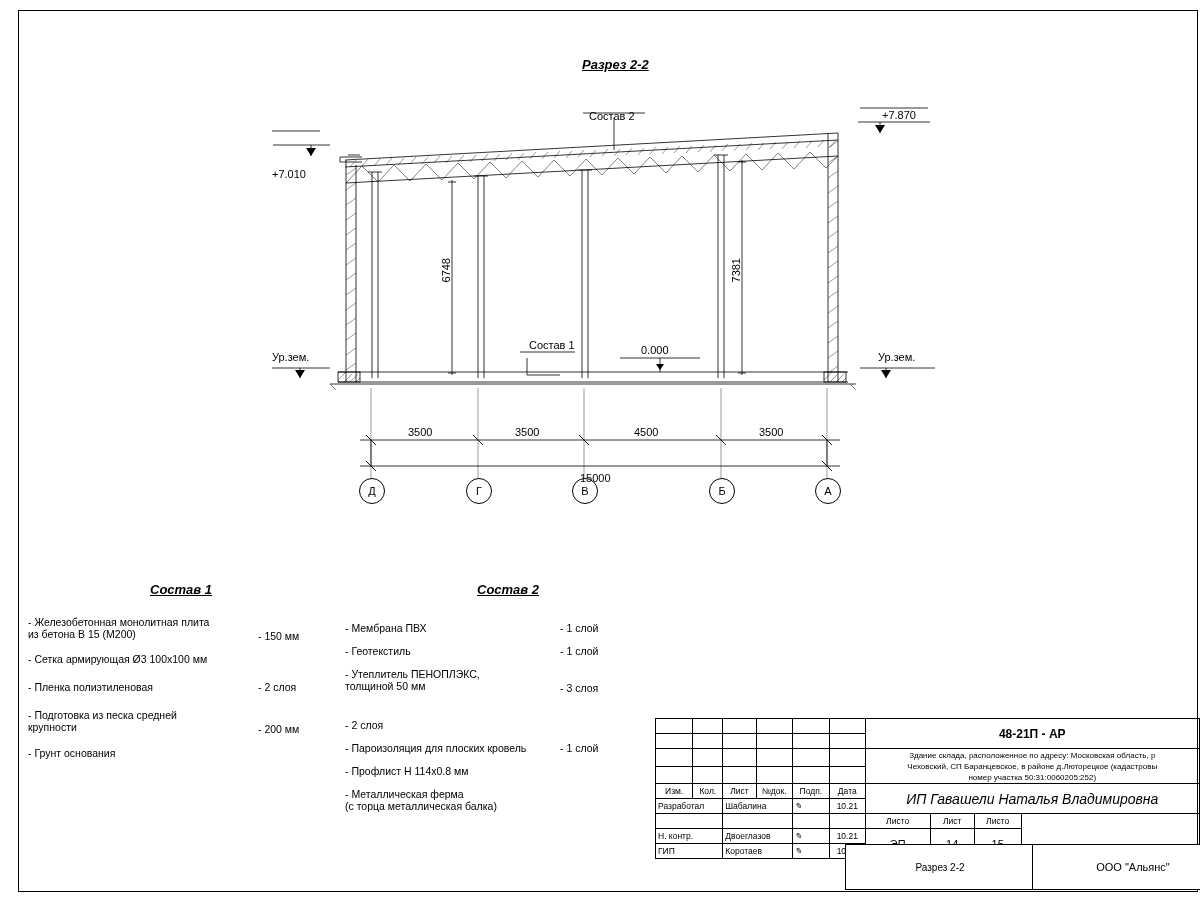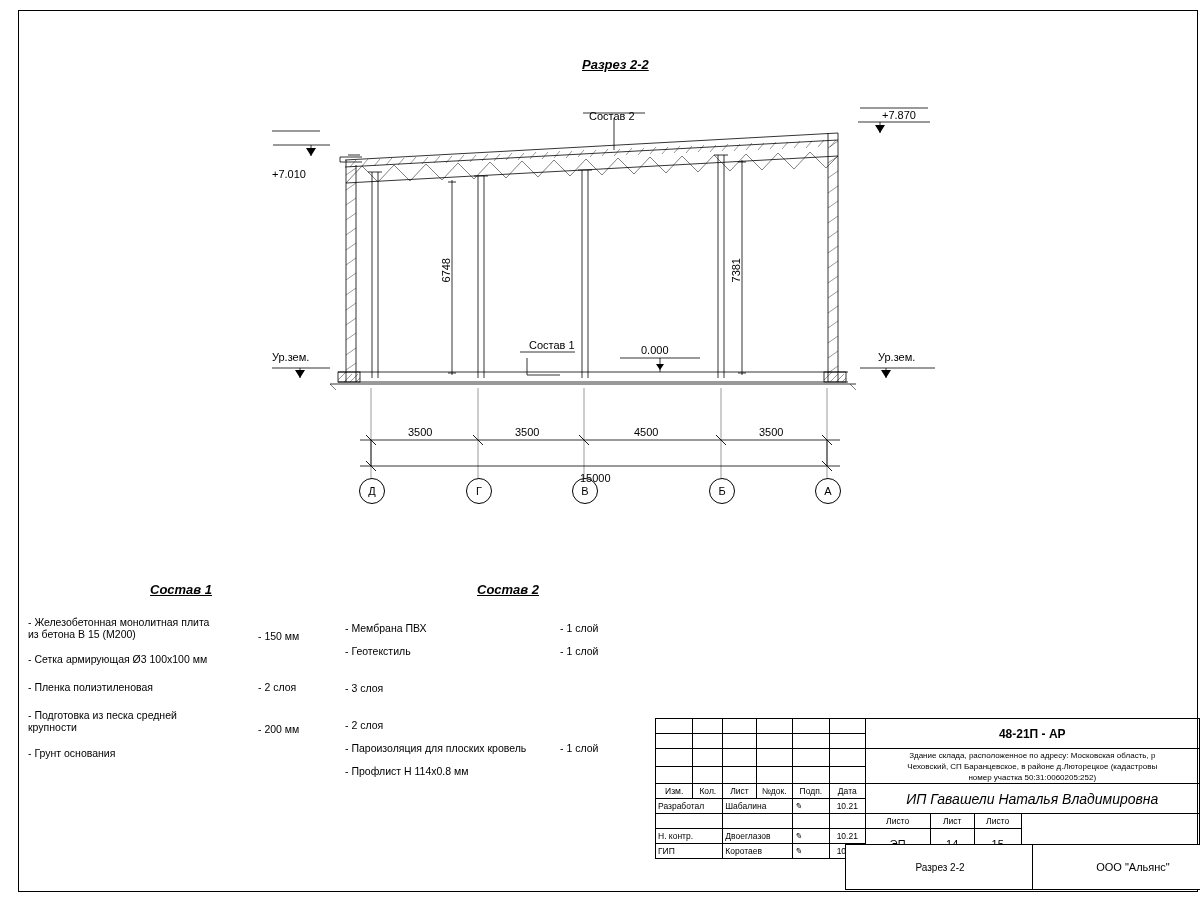--- a/index.html
+++ b/index.html
@@ -314,31 +314,38 @@
   <div class="abs s2" style="left:345px;top:622px;width:320px;">
     <div class="specrow">
         <div class="nm" style="white-space:pre-line;">- Мембрана ПВХ</div>
         <div class="qt">- 1 слой</div>
       </div>
     <div class="specrow" style="margin-top:9px;">
         <div class="nm" style="white-space:pre-line;">- Геотекстиль</div>
         <div class="qt">- 1 слой</div>
       </div>
     <div class="specrow" style="margin-top:8px;">
+        <div class="nm" style="white-space:pre-line;">- Утеплитель ПЕНОПЛЭКС,
+  толщиной 50 мм</div>
         <div class="qt" style="padding-top:14px;">- 3 слоя</div>
       </div>
     <div class="specrow" style="margin-top:6px;">
         <div class="qt" style="padding-top:14px;">- 2 слоя</div>
       </div>
     <div class="specrow" style="margin-top:6px;">
         <div class="nm" style="white-space:pre-line;">- Пароизоляция для плоских кровель</div>
         <div class="qt">- 1 слой</div>
       </div>
     <div class="specrow" style="margin-top:8px;">
         <div class="nm" style="white-space:pre-line;">- Профлист Н 114х0.8 мм</div>
+        <div class="qt"></div>
+      </div>
+    <div class="specrow" style="margin-top:8px;">
+        <div class="nm" style="white-space:pre-line;">- Металлическая ферма
+  (с торца металлическая балка)</div>
         <div class="qt"></div>
       </div>
   </div>
 
   <div class="stamp">
     <table>
       <tbody>
           <tr>
         <td style="width:34px;"></td>
             <td style="width:26px;"></td>

